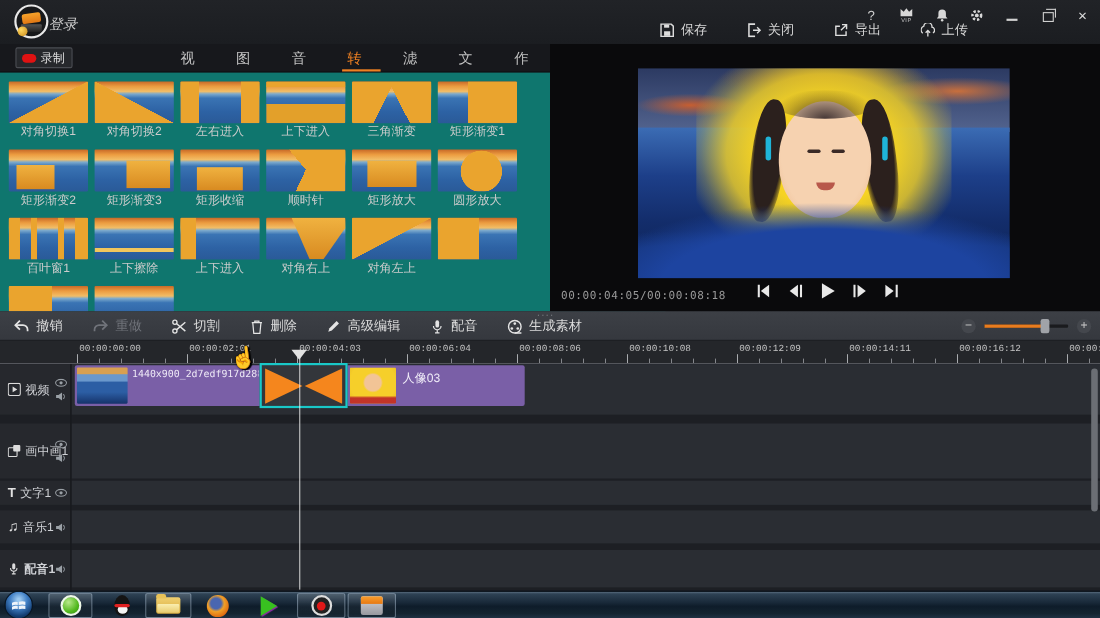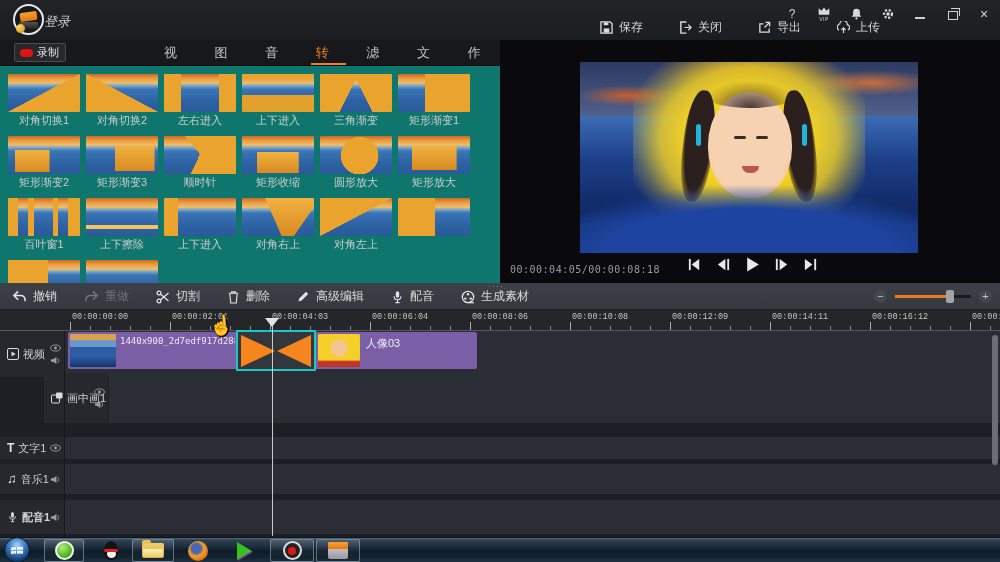--- a/index.html
+++ b/index.html
@@ -137,21 +137,21 @@
 
   
   .trackarea{position:absolute;left:0;top:331px;width:1000px;height:206px;background:#1d1f24;}
   .trow{position:absolute;left:65px;right:0;background:#2a2d33;}
   .cell{position:absolute;left:0;width:64px;background:#26282d;box-sizing:border-box;
     display:flex;align-items:center;gap:4px;padding-left:7px;}
   .cell .nm{font-size:11px;color:#cfd1d5;white-space:nowrap;}
   .cicons{position:absolute;right:3px;top:0;bottom:0;display:flex;flex-direction:column;
     justify-content:center;gap:4px;align-items:center;}
   .hsep{position:absolute;left:64px;top:331px;width:1px;height:206px;background:#17181c;}
-  .r1{top:0;height:46px;} .r2{top:42px;height:50px;margin-left:44px;} .r3{top:106px;height:22px;}
+  .r1{top:0;height:46px;} .r2{top:54px;height:50px;} .r3{top:106px;height:22px;}
   .r4{top:133px;height:30px;} .r5{top:169px;height:34px;font-weight:bold;}
   .tt{font-weight:bold;font-size:12px;color:#e2e2e2;}
   .musnote{font-size:13px;color:#e2e2e2;line-height:10px;}
   .tscroll{position:absolute;right:2px;top:4px;width:6px;height:130px;background:#6b6e74;border-radius:3px;}
 
   
   .clipbar{position:absolute;left:3px;top:1px;width:409px;height:37px;background:#7a5fa7;border-radius:2px;}
   .cthumb1{position:absolute;left:2px;top:2px;width:46px;height:33px;border-radius:1px;
     background:linear-gradient(180deg,#d8a050 0 18%,#6a98cc 20% 38%,#2c5ea4 40% 68%,#16336a 100%);}
   .clabel1{position:absolute;left:52px;top:4px;width:115px;overflow:hidden;white-space:nowrap;
@@ -351,41 +351,41 @@
           <div class="tlabel">矩形渐变2</div>
         </div>
       <div class="titem">
           <div class="timg">
             <div class="ov v8"></div>
           </div>
           <div class="tlabel">矩形渐变3</div>
         </div>
       <div class="titem">
           <div class="timg">
+            <div class="ov v10"></div>
+          </div>
+          <div class="tlabel">矩形收缩</div>
+        </div>
+      <div class="titem">
+          <div class="timg">
             <div class="ov v9"></div>
           </div>
           <div class="tlabel">顺时针</div>
         </div>
       <div class="titem">
           <div class="timg">
-            <div class="ov v10"></div>
-          </div>
-          <div class="tlabel">矩形收缩</div>
+            <div class="ov v11"></div>
+          </div>
+          <div class="tlabel">矩形放大</div>
         </div>
       <div class="titem">
           <div class="timg">
             <div class="ov v12"></div>
           </div>
           <div class="tlabel">圆形放大</div>
-        </div>
-      <div class="titem">
-          <div class="timg">
-            <div class="ov v11"></div>
-          </div>
-          <div class="tlabel">矩形放大</div>
         </div>
       <div class="titem">
           <div class="timg">
             <div class="ov v13"></div>
           </div>
           <div class="tlabel">百叶窗1</div>
         </div>
       <div class="titem">
           <div class="timg">
             <div class="ov v15"></div>

